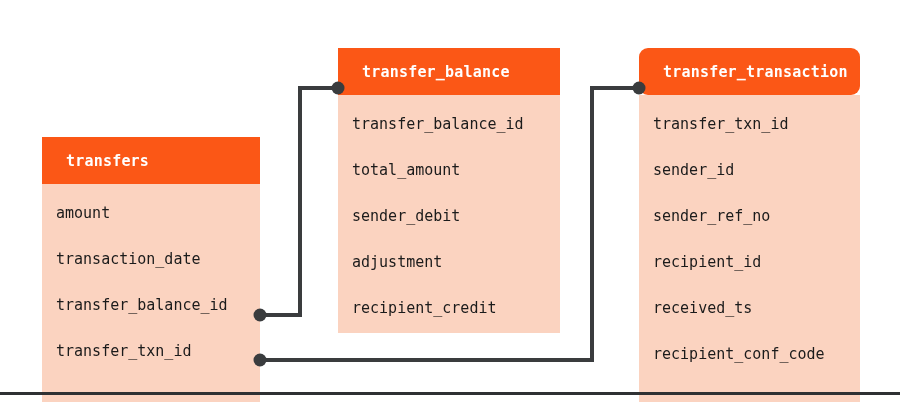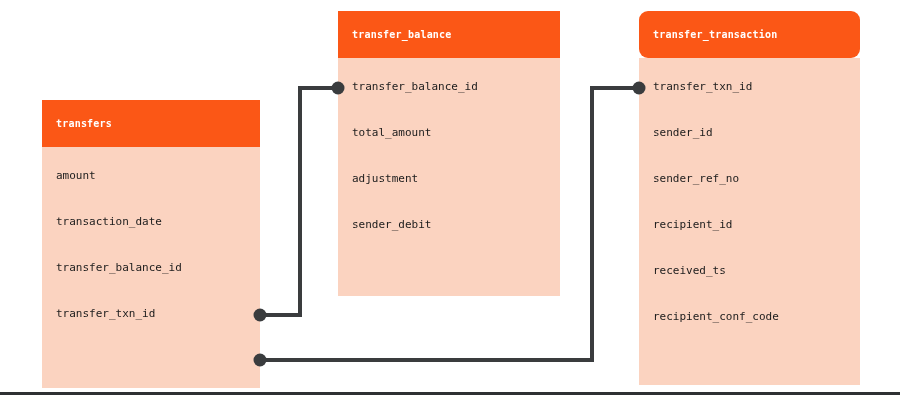--- a/index.html
+++ b/index.html
@@ -20,40 +20,41 @@
   .er-table {
     position: absolute;
     box-sizing: border-box;
   }
   .er-header {
     box-sizing: border-box;
     background: #FB5716;
     color: #ffffff;
     font-family: "DejaVu Sans Mono", monospace;
     font-weight: bold;
-    font-size: 10px;
+    font-size: 15px;
     letter-spacing: 0.2px;
     display: flex;
     align-items: center;
-    padding-left: 14px;
+    padding-left: 24px;
+    margin-top: 37px;
   }
   .er-body {
     box-sizing: border-box;
     background: #FBD3C0;
     padding-left: 14px;
     padding-top: 6px;
     padding-bottom: 10px;
   }
   .er-field {
     box-sizing: border-box;
     height: 46px;
     line-height: 46px;
     color: #1b1b1b;
     font-family: "DejaVu Sans Mono", monospace;
-    font-size: 11px;
+    font-size: 15px;
     white-space: nowrap;
   }
   #edges {
     position: absolute;
     left: 0;
     top: 0;
     width: 900px;
     height: 402px;
     pointer-events: none;
   }
@@ -82,22 +83,23 @@
     </div>
   </div>
 
   <div class="er-table" style="left:338px; top:11px; width:222px;">
     <div class="er-header" style="height:47px;">
       <span>transfer_balance</span>
     </div>
     <div class="er-body" style="height:238px;">
       <div class="er-field">transfer_balance_id</div>
       <div class="er-field">total_amount</div>
+      <div class="er-field">sender_debit</div>
       <div class="er-field">adjustment</div>
-      <div class="er-field">sender_debit</div>
+      <div class="er-field">recipient_credit</div>
     </div>
   </div>
 
   <div class="er-table" style="left:639px; top:11px; width:221px;">
     <div class="er-header" style="height:47px;border-radius:9px;">
       <span>transfer_transaction</span>
     </div>
     <div class="er-body" style="height:327px;">
       <div class="er-field">transfer_txn_id</div>
       <div class="er-field">sender_id</div>

